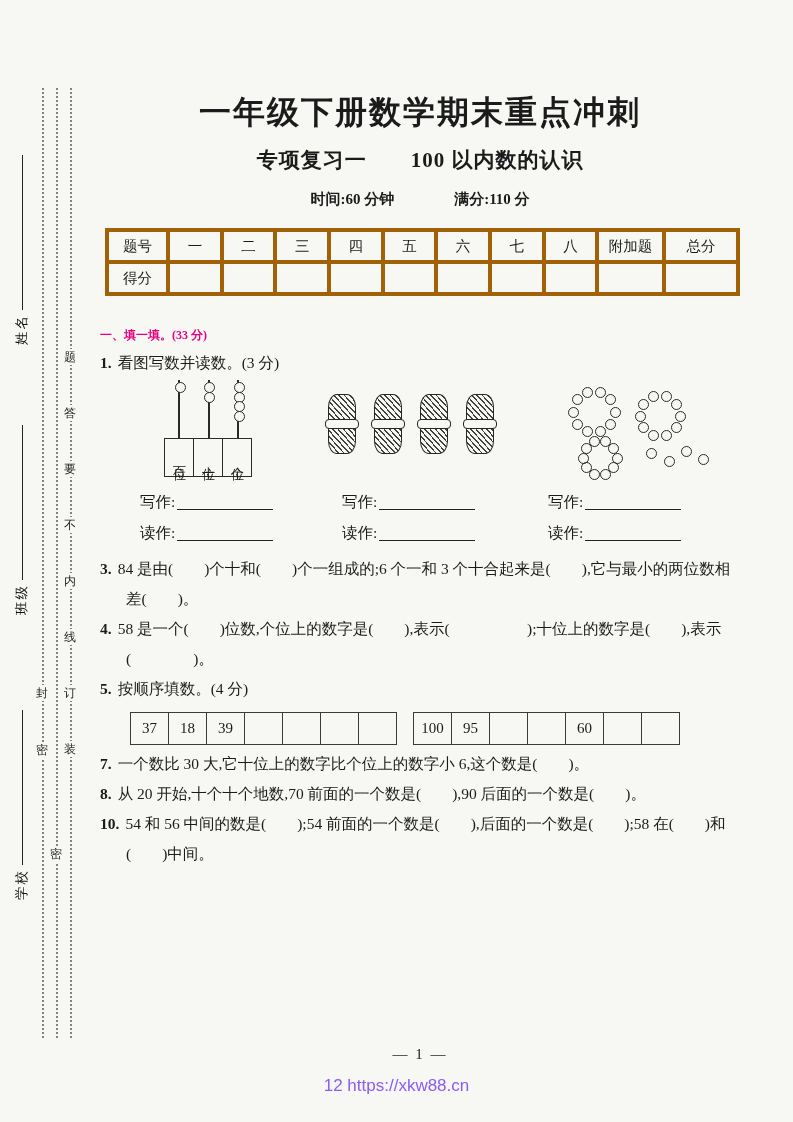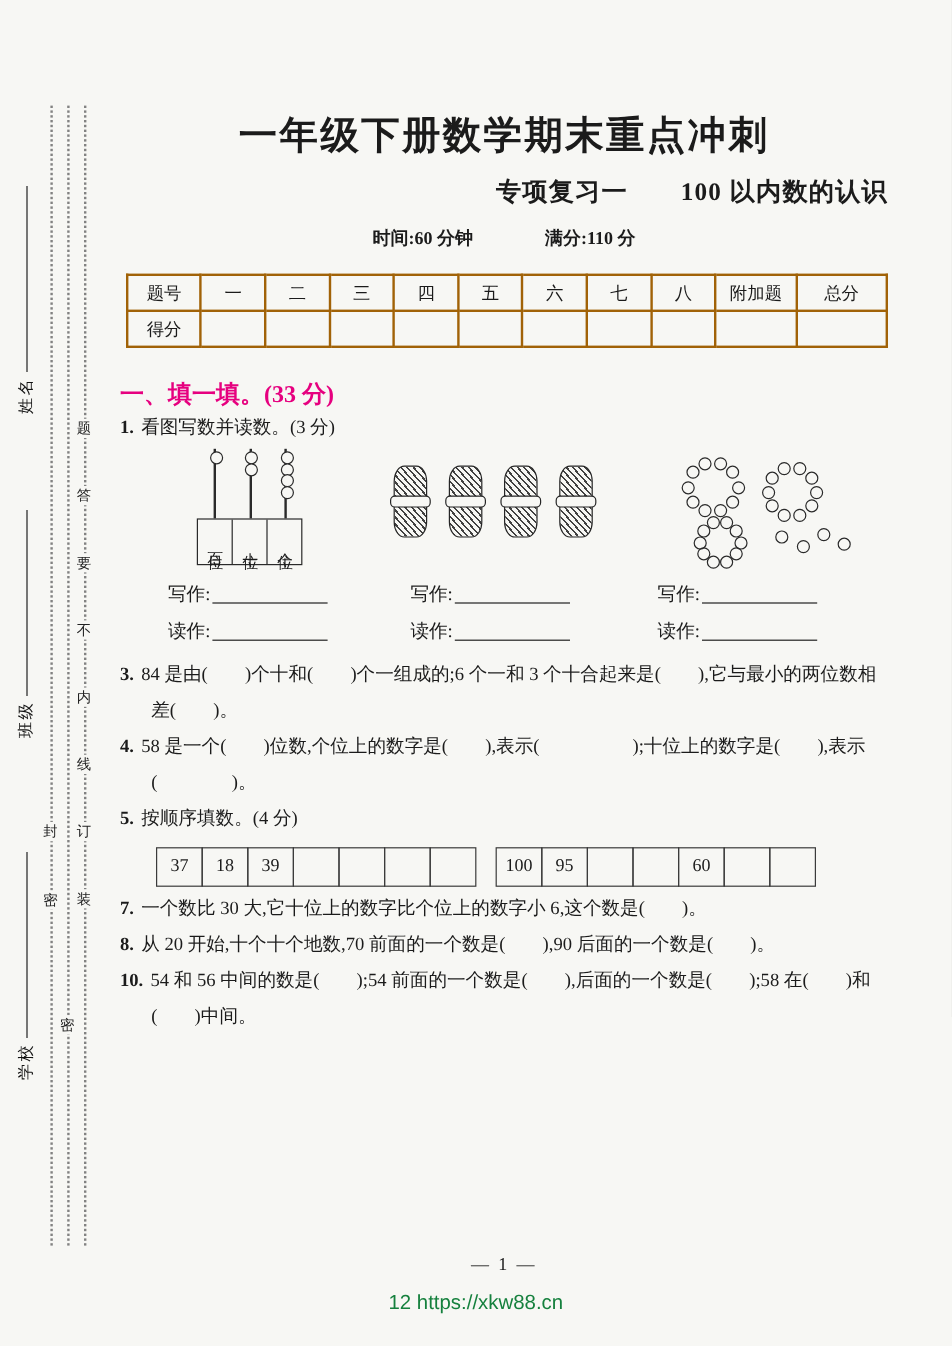--- a/index.html
+++ b/index.html
@@ -12,29 +12,29 @@
   .vchar{position:absolute;width:18px;text-align:center;font-size:12px;line-height:16px;
          background:#f7f7f4;color:#222;}
   .side-field{position:absolute;width:190px;height:22px;transform:rotate(-90deg);
         display:flex;align-items:center;font-size:13.5px;letter-spacing:2px;color:#111;}
   .side-field .sf-line{flex:1;border-bottom:1.2px solid #222;height:0;margin-left:4px;}
   .sf1{left:-73px;top:239px;} .sf2{left:-73px;top:509px;} .sf3{left:-73px;top:794px;}
   
   .content{position:absolute;left:100px;top:80px;width:640px;}
   .title{text-align:center;font-family:"Liberation Sans",sans-serif;font-weight:bold;
          font-size:32px;letter-spacing:2px;margin-top:10px;line-height:44px;}
-  .subtitle{text-align:right;font-weight:bold;font-size:21px;margin-top:12px;line-height:28px;letter-spacing:1px;}
+  .subtitle{text-align:center;font-weight:bold;font-size:21px;margin-top:12px;line-height:28px;letter-spacing:1px;}
   .meta{text-align:center;font-size:15px;margin-top:14px;line-height:22px;font-weight:bold;}
   .meta span{margin:0 30px;}
   table.score{border-collapse:collapse;margin:18px 0 0 5px;}
-  table.score td{border:2px solid #a16207;text-align:center;font-size:14.5px;height:28px;width:48px;padding:0 2px;}
+  table.score td{border:4px solid #a16207;text-align:center;font-size:14.5px;height:28px;width:48px;padding:0 2px;}
   table.score td:first-child{width:56px;}
   table.score td:nth-child(10){width:62px;}
   table.score td:nth-child(11){width:70px;}
-  .sec-head{font-weight:bold;font-size:20px;line-height:26px;margin-top:26px;color:#e6007f;}
+  .sec-head{font-weight:bold;font-size:12px;line-height:26px;margin-top:26px;color:#e6007f;}
   .q{font-size:15.5px;line-height:30px;padding-left:26px;text-indent:-26px;margin:0;}
   .qnum{font-weight:bold;margin-right:6px;}
   
   .q1fig{position:relative;height:108px;}
   .counter{position:absolute;left:64px;top:2px;width:92px;height:100px;}
   .rod{position:absolute;top:0;width:2px;height:58px;background:#2a2a2a;}
   .bead{position:absolute;width:9px;height:9px;border:1.3px solid #2a2a2a;border-radius:50%;background:#f7f7f4;}
   .pv-box{position:absolute;top:58px;left:0;display:flex;border:1.5px solid #2a2a2a;background:#f7f7f4;}
   .pv-cell{width:28px;height:37px;display:flex;align-items:center;justify-content:center;
            writing-mode:vertical-rl;font-size:13px;letter-spacing:2px;border-left:1.5px solid #2a2a2a;}
@@ -54,21 +54,21 @@
          vertical-align:-3px;margin-left:2px;}
   
   .seq-row{display:flex;gap:16px;margin:8px 0 4px 30px;}
   .seq-table{display:flex;}
   .seq-cell{width:37px;height:31px;border:1px solid #3b3b3b;margin-left:-1px;display:flex;
             align-items:center;justify-content:center;font-size:15px;}
   .seq-cell:first-child{margin-left:0;}
   
   .pagenum{position:absolute;left:0;top:966px;width:640px;text-align:center;font-size:15px;letter-spacing:2px;}
   .watermark{position:absolute;left:0;top:1076px;width:793px;text-align:center;
-             font-family:"Liberation Sans",sans-serif;font-size:17px;color:#15803d;}
+             font-family:"Liberation Sans",sans-serif;font-size:17px;color:#8b5cf6;}
 </style>
 </head>
 <body>
 
 <div class="page">
 
   <div class="seal" id="seal-area">
       <div class="vline" style="left: 42px;"></div>
       <div class="vchar" style="left: 33px; top: 685px;">封</div>
       <div class="vchar" style="left: 33px; top: 742px;">密</div>

